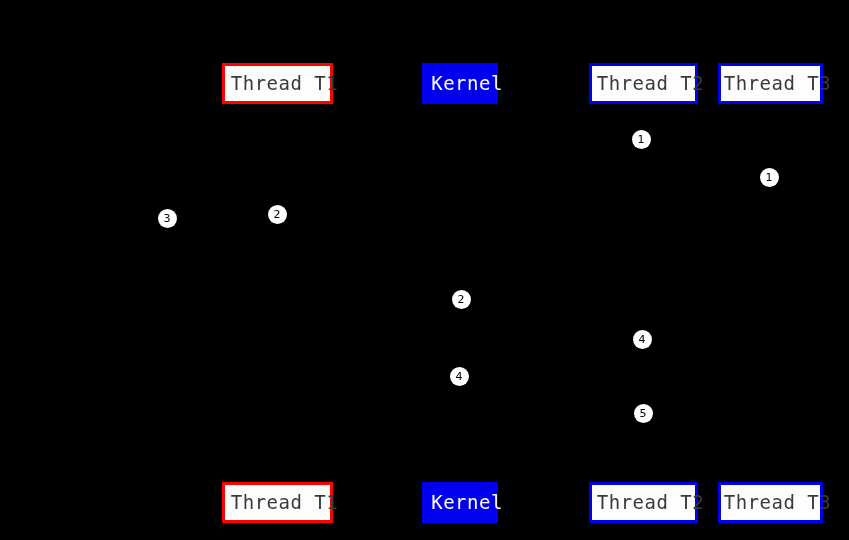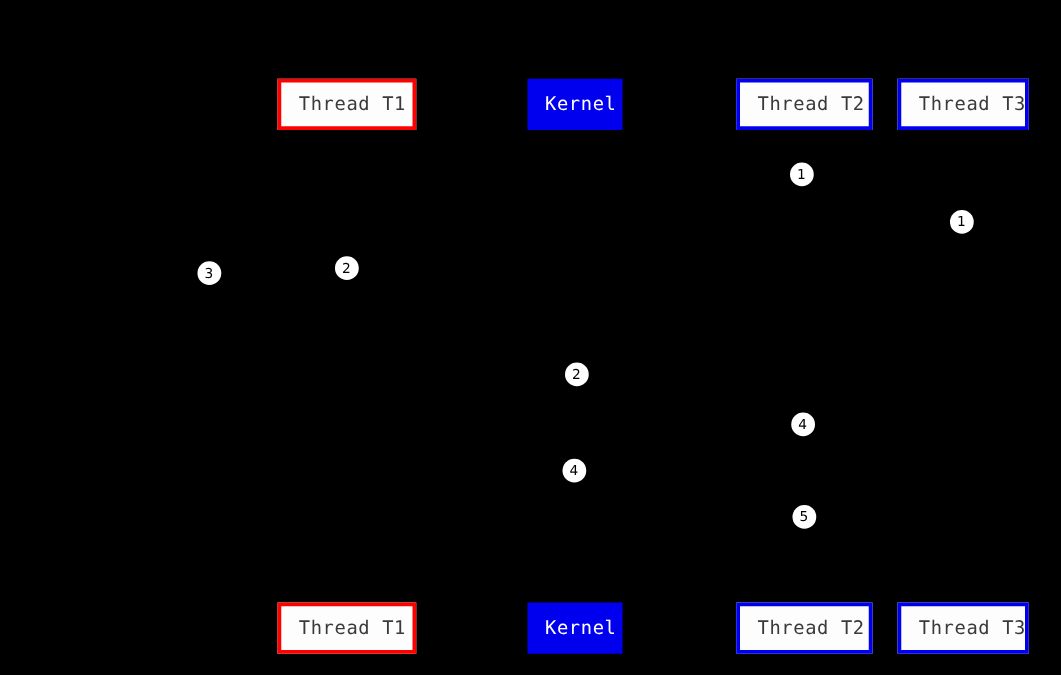--- a/index.html
+++ b/index.html
@@ -24,22 +24,23 @@
     top: 0;
     width: 849px;
     height: 540px;
     pointer-events: none;
   }
   .participant-box {
     position: absolute;
     box-sizing: border-box;
     display: flex;
     align-items: center;
+    justify-content: center;
     font-family: "DejaVu Sans Mono", monospace;
-    font-size: 15px;
+    font-size: 19px;
     letter-spacing: 0.5px;
     white-space: nowrap;
     line-height: 1;
     padding-left: 14px;
   }
   .pb-label {
     display: block;
   }
   .seq-badge {
     position: absolute;

